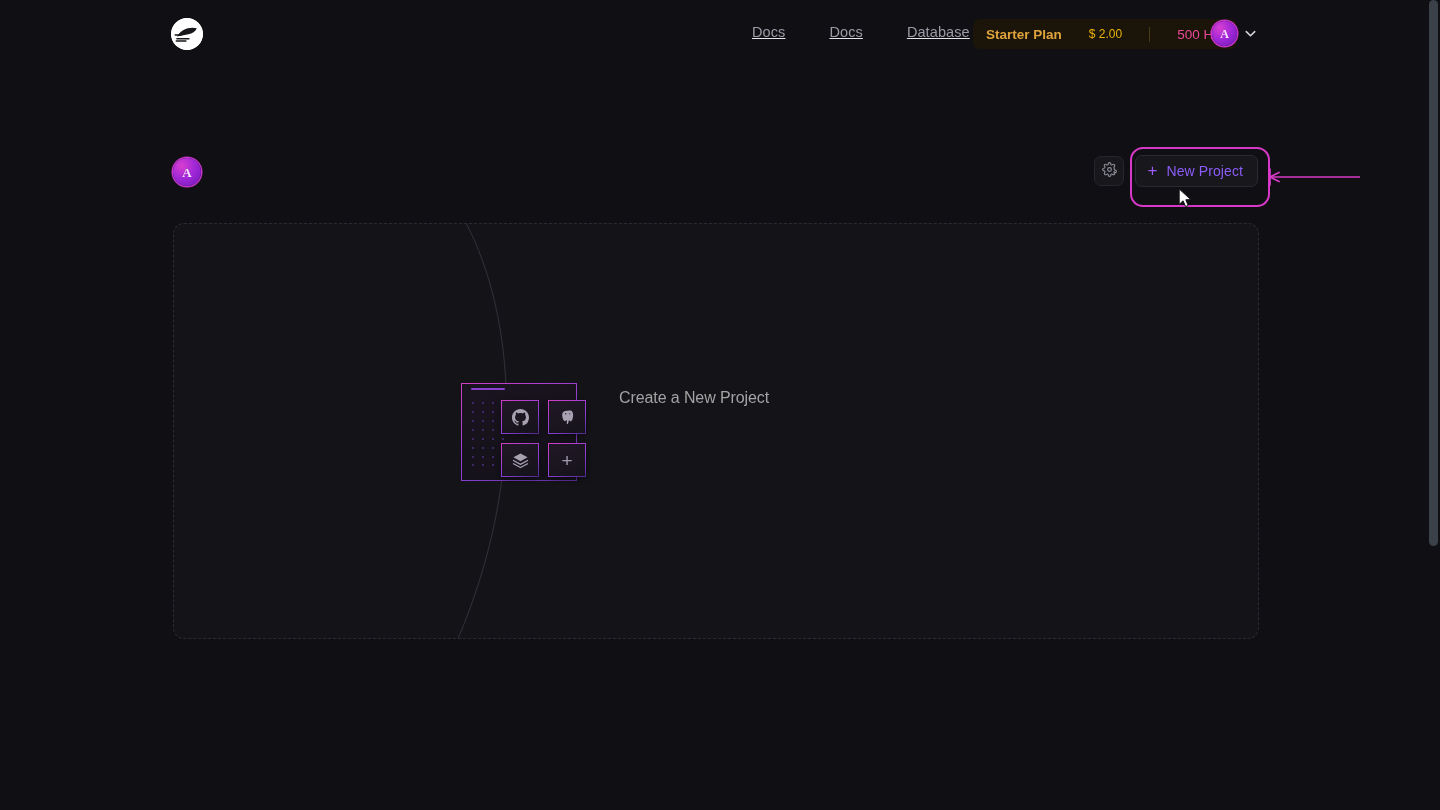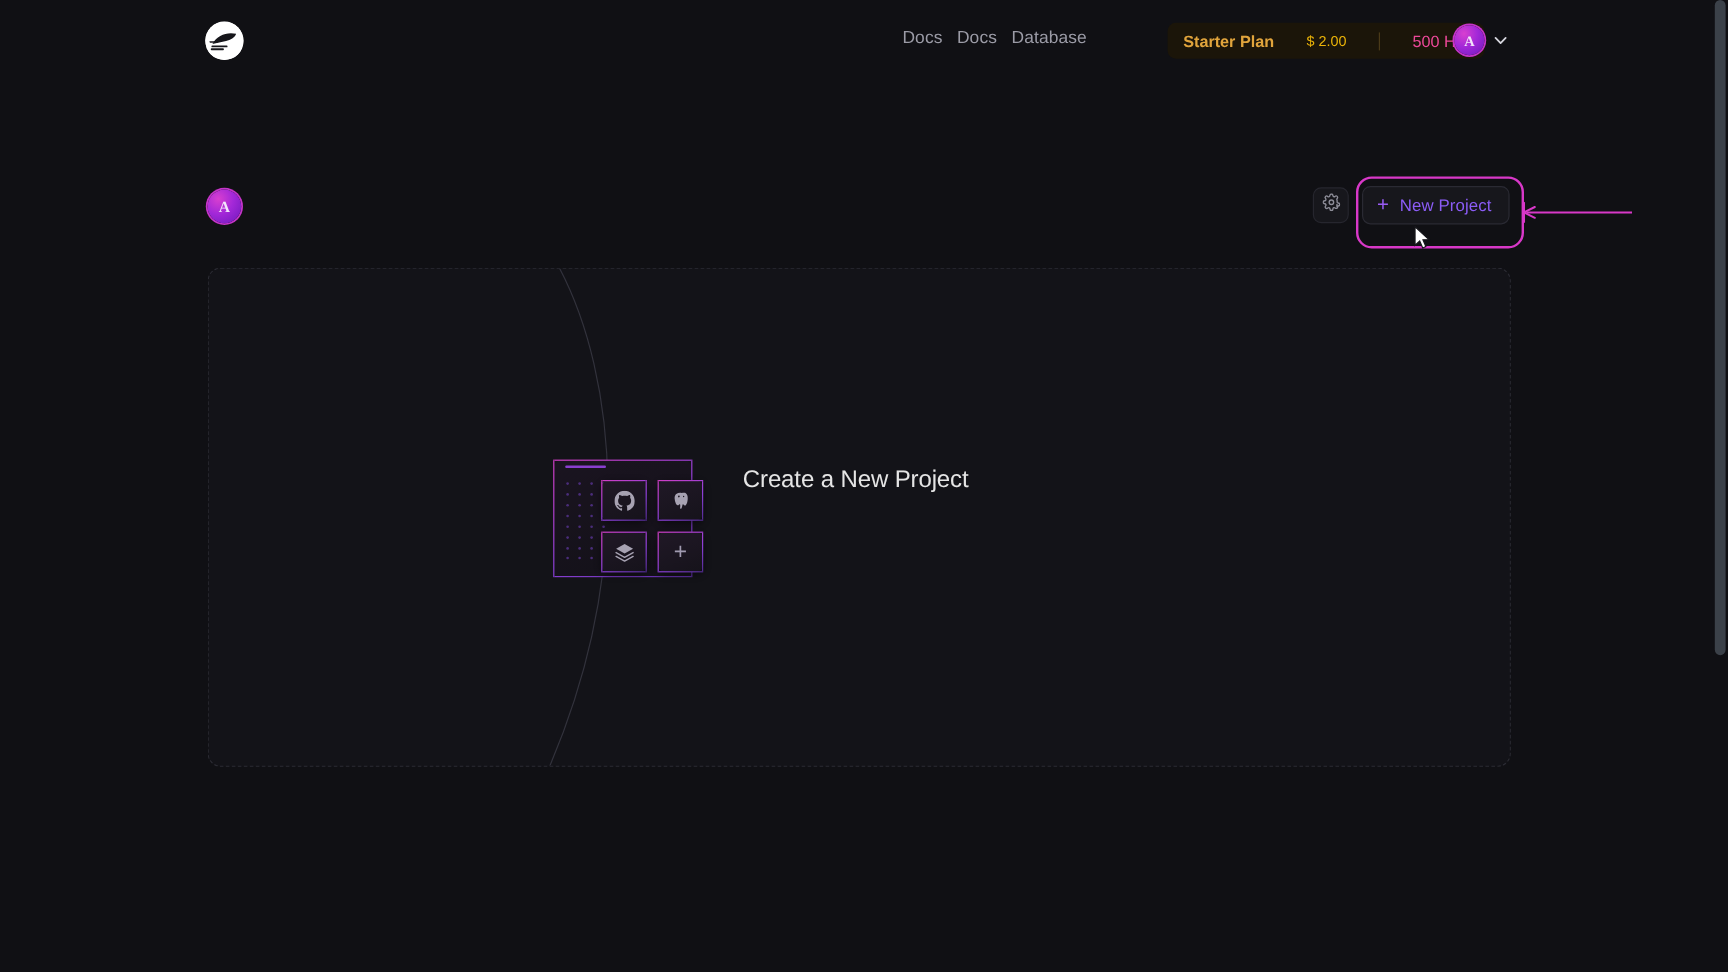--- a/index.html
+++ b/index.html
@@ -43,21 +43,22 @@
     overflow: hidden;
   }
   .brand-logo svg { display: block; }
 
   .nav-links {
     position: absolute;
     left: 752px;
     top: 24px;
     display: flex;
     align-items: center;
-    gap: 12px;
+    gap: 44px;
+    text-decoration: underline;
   }
   .nav-link {
     font-size: 14.5px;
     color: #9b9ba6;
     text-decoration: none;
     letter-spacing: 0.1px;
     cursor: pointer;
     white-space: nowrap;
   }
 
@@ -329,22 +330,22 @@
     font-size: 19px;
     line-height: 1;
     font-weight: 300;
   }
 
   .empty-text {
     margin-left: 30px;
     padding-top: 10px;
   }
   .empty-title {
-    font-size: 20px;
-    color: #e5e5e5;
+    font-size: 16px;
+    color: #a3a3a3;
     letter-spacing: -0.1px;
     margin-bottom: 12px;
     white-space: nowrap;
   }
   .empty-desc {
     font-size: 14px;
     color: #86868f;
     line-height: 20px;
     max-width: 340px;
   }

